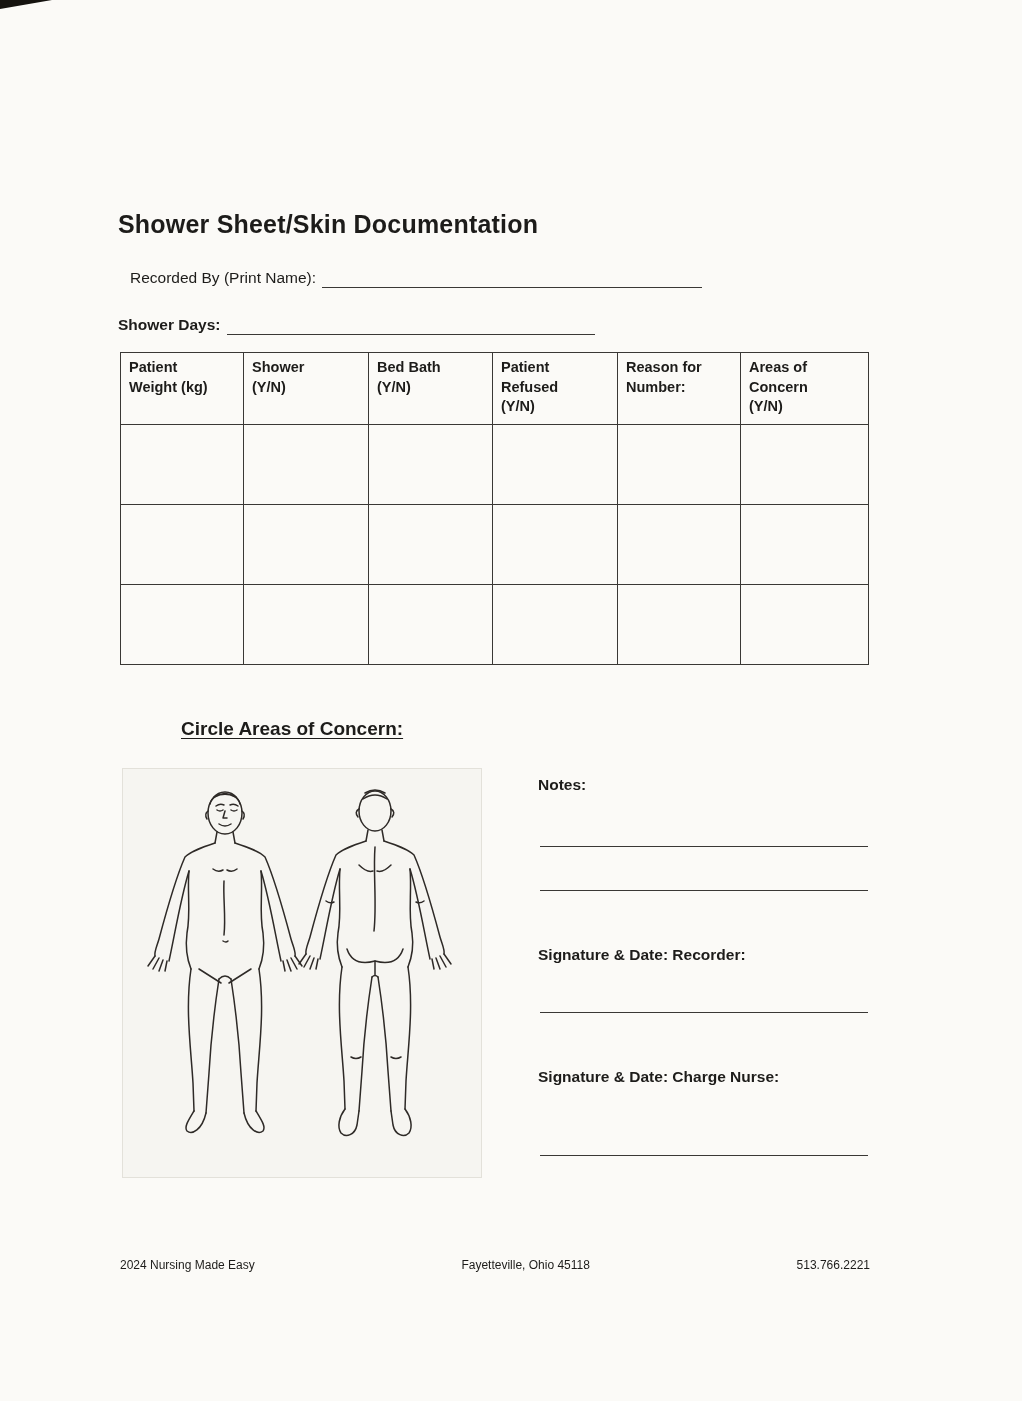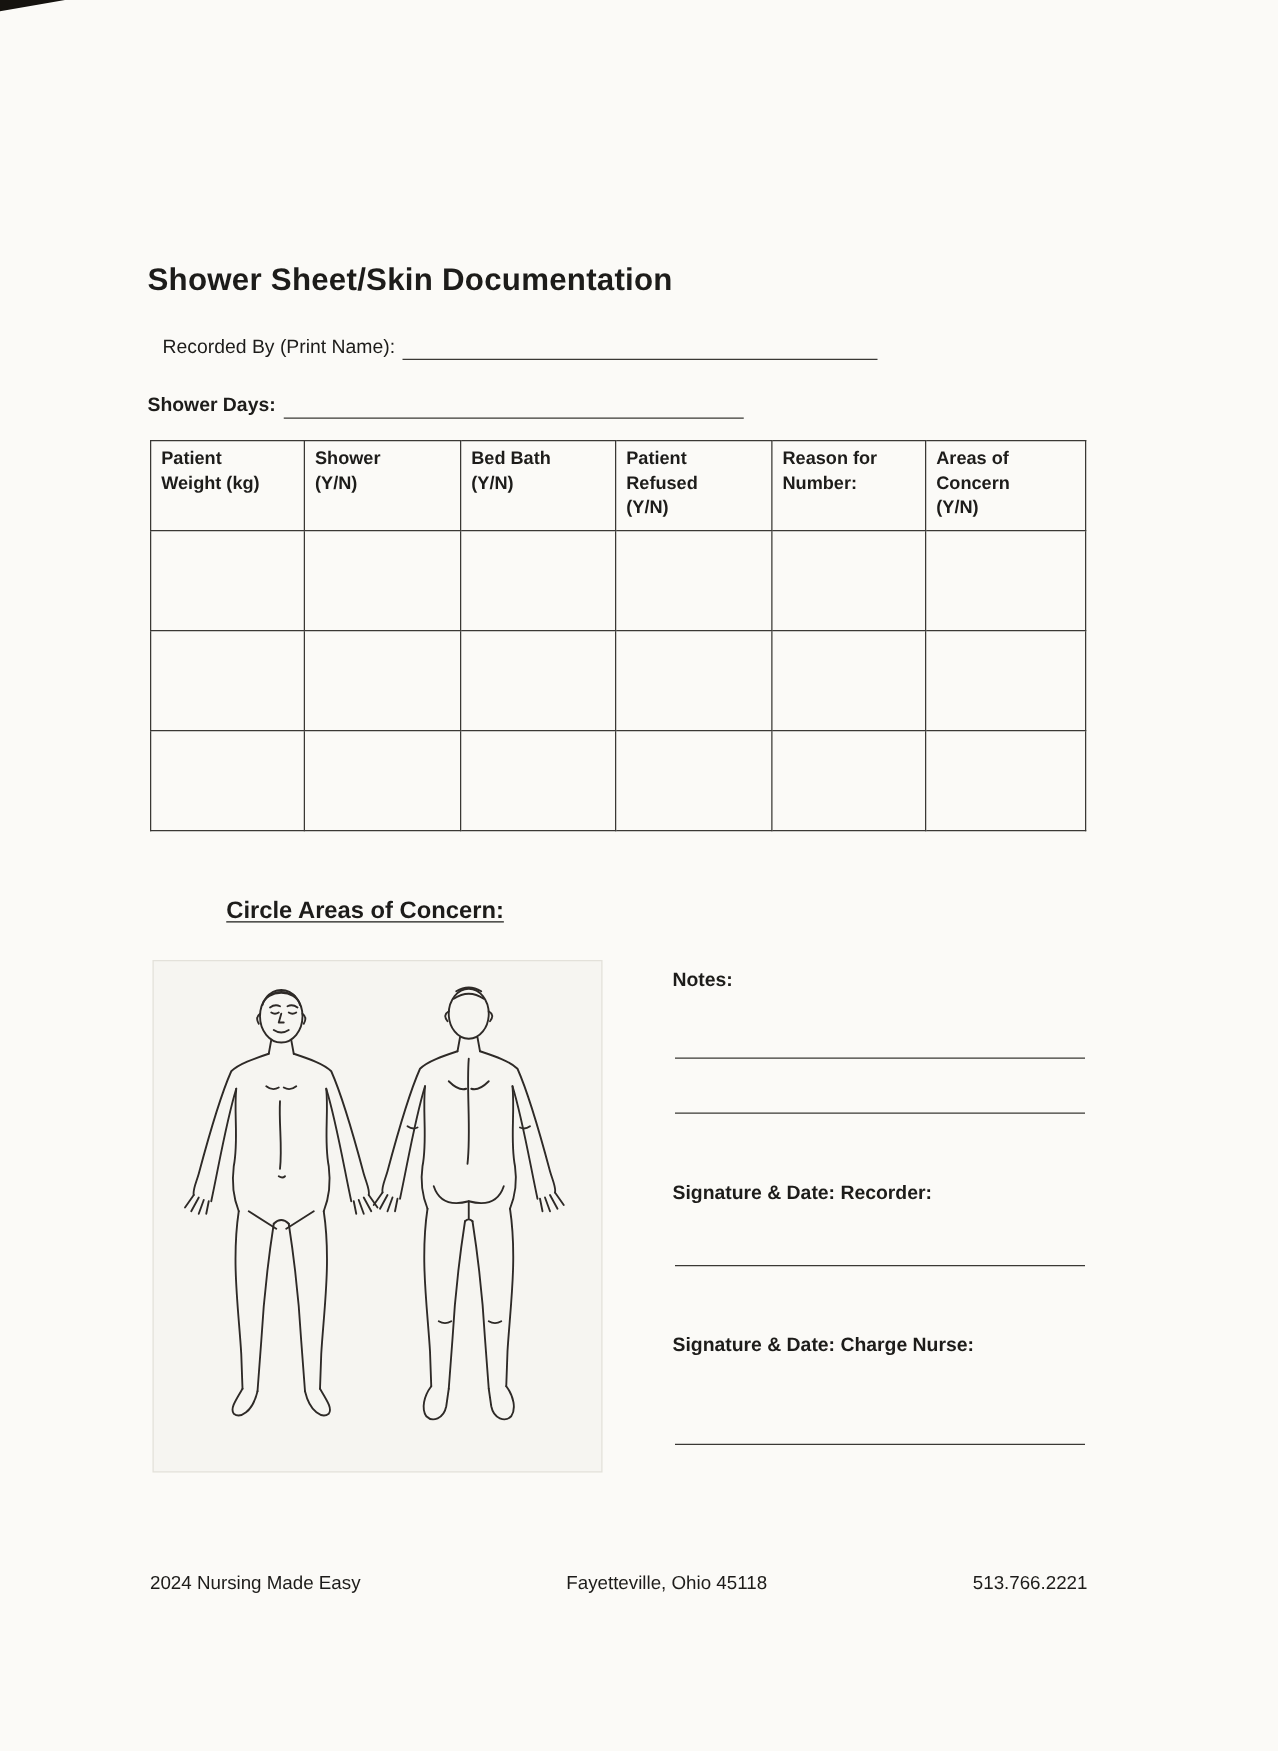--- a/index.html
+++ b/index.html
@@ -53,21 +53,21 @@
   .diagram-box {
     background:#f6f5f1;
     border:1px solid #e3e1da;
   }
   .hline {
     border-bottom:1.5px solid #3a3835;
   }
   .sig-label { font-size:15.5px; font-weight:700; white-space:nowrap; }
   .footer-row {
     display:flex; justify-content:space-between;
-    font-size:15px;
+    font-size:12px;
   }
 </style>
 </head>
 <body>
 
 <div class="page">
 
   <div class="scan-corner"></div>
 
 

